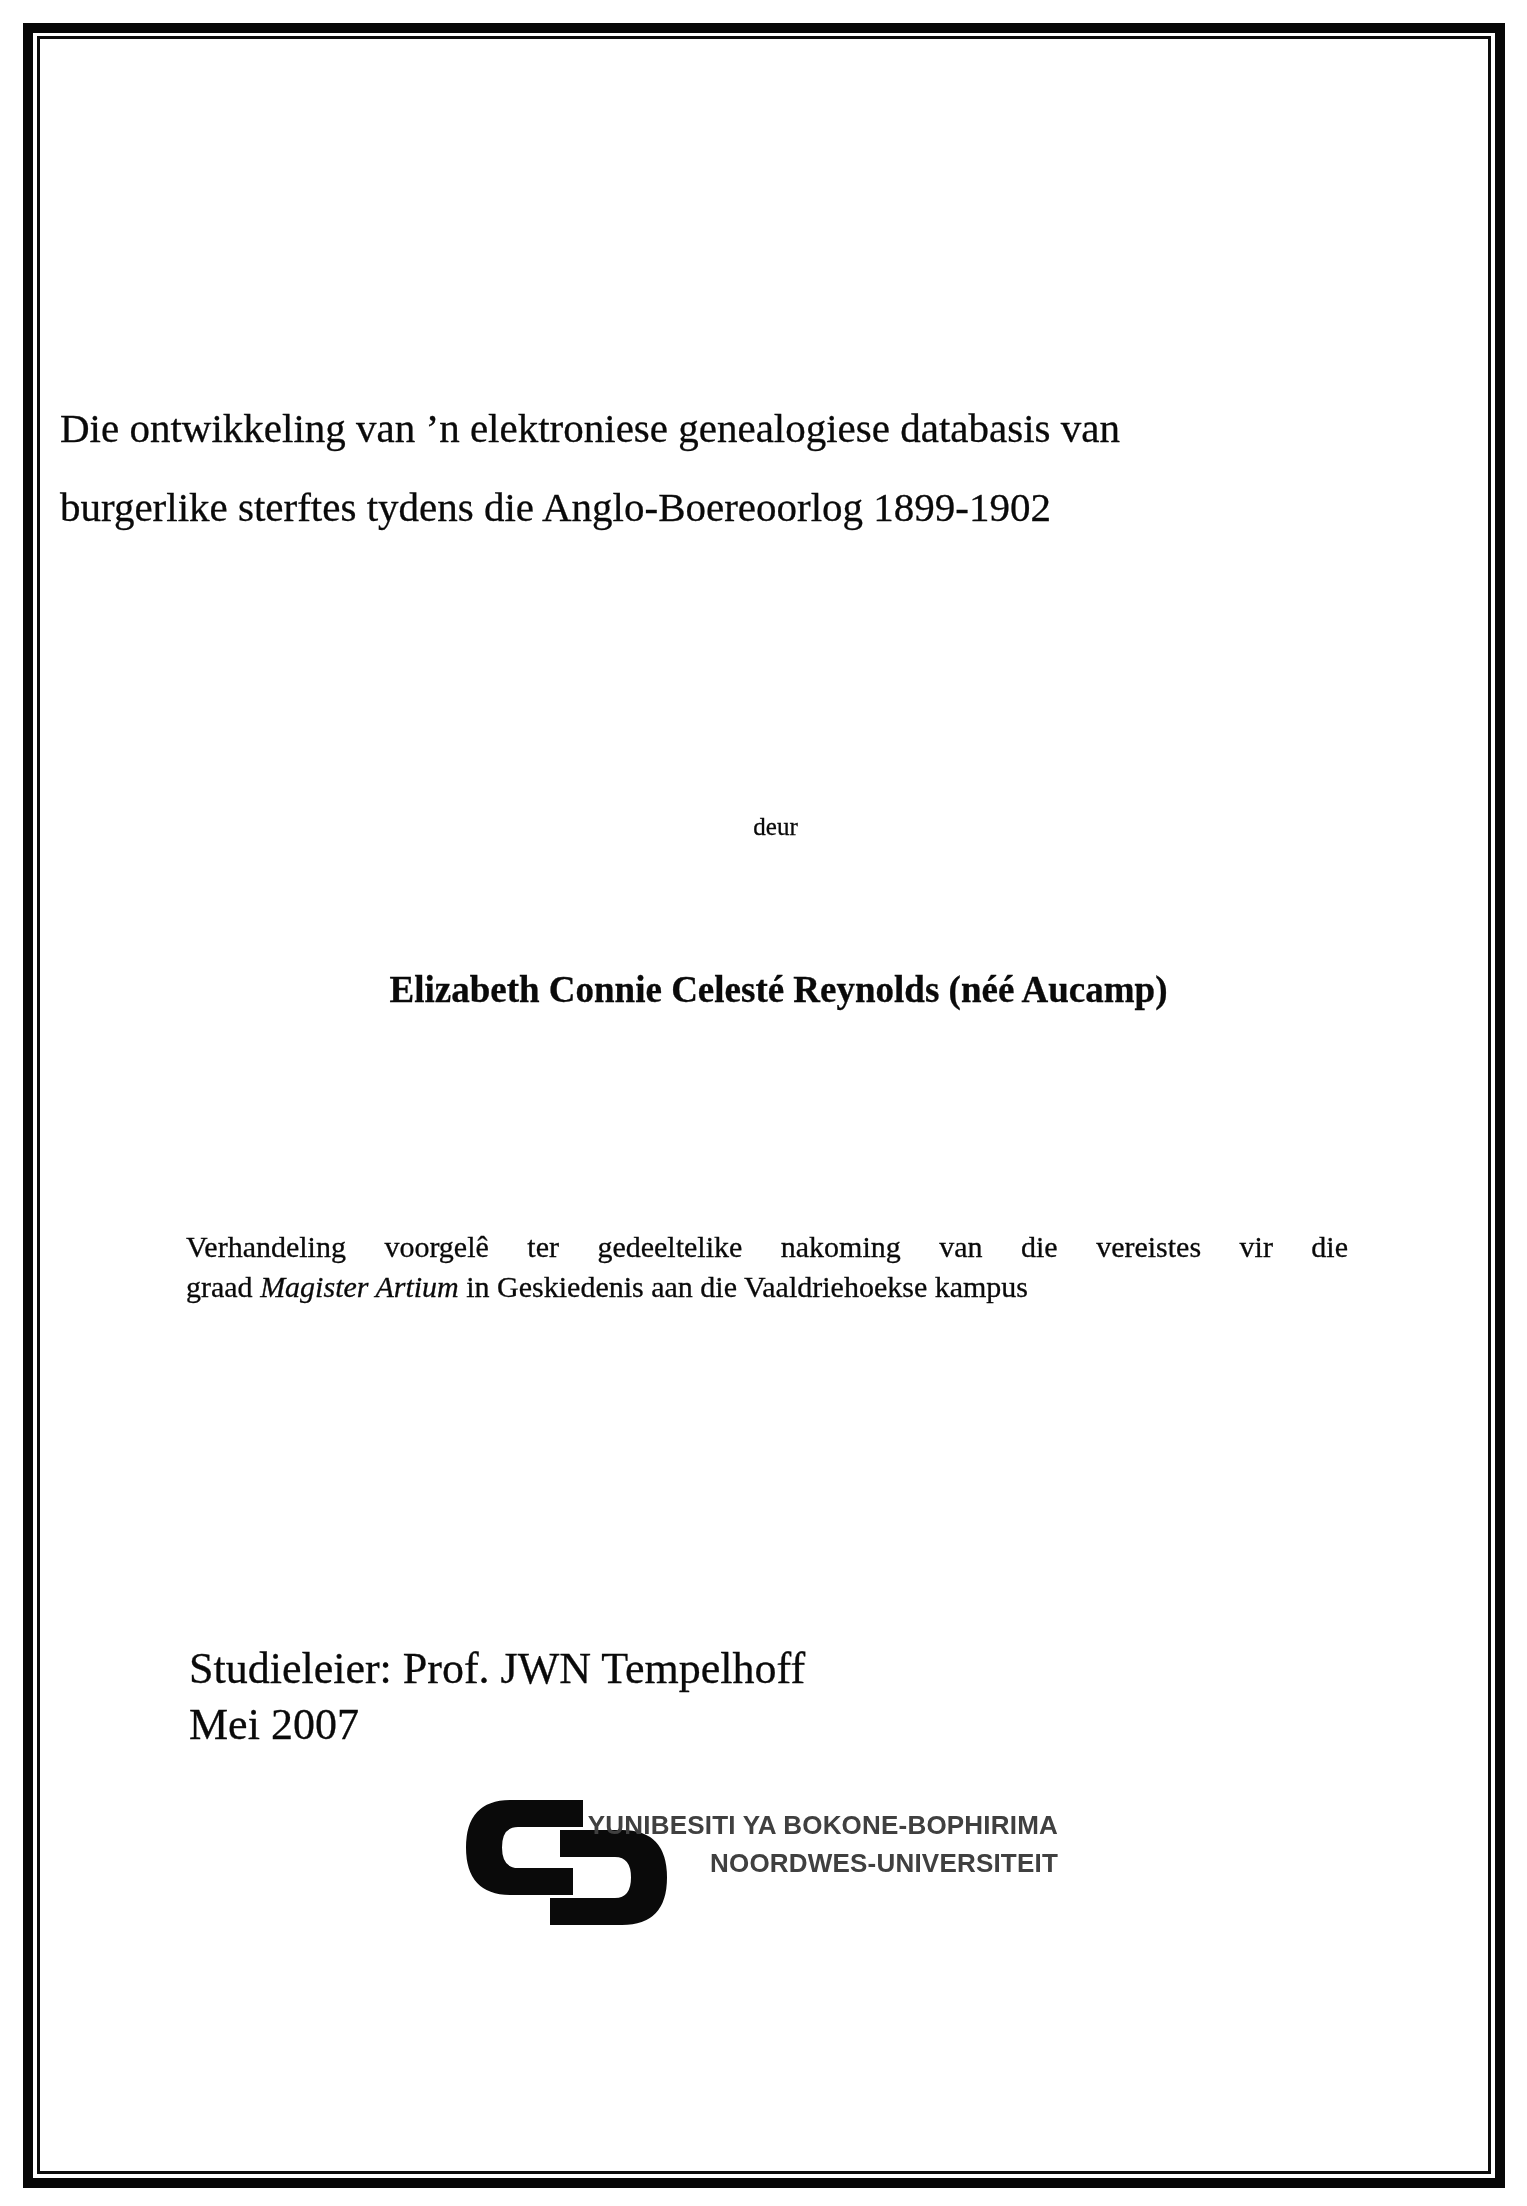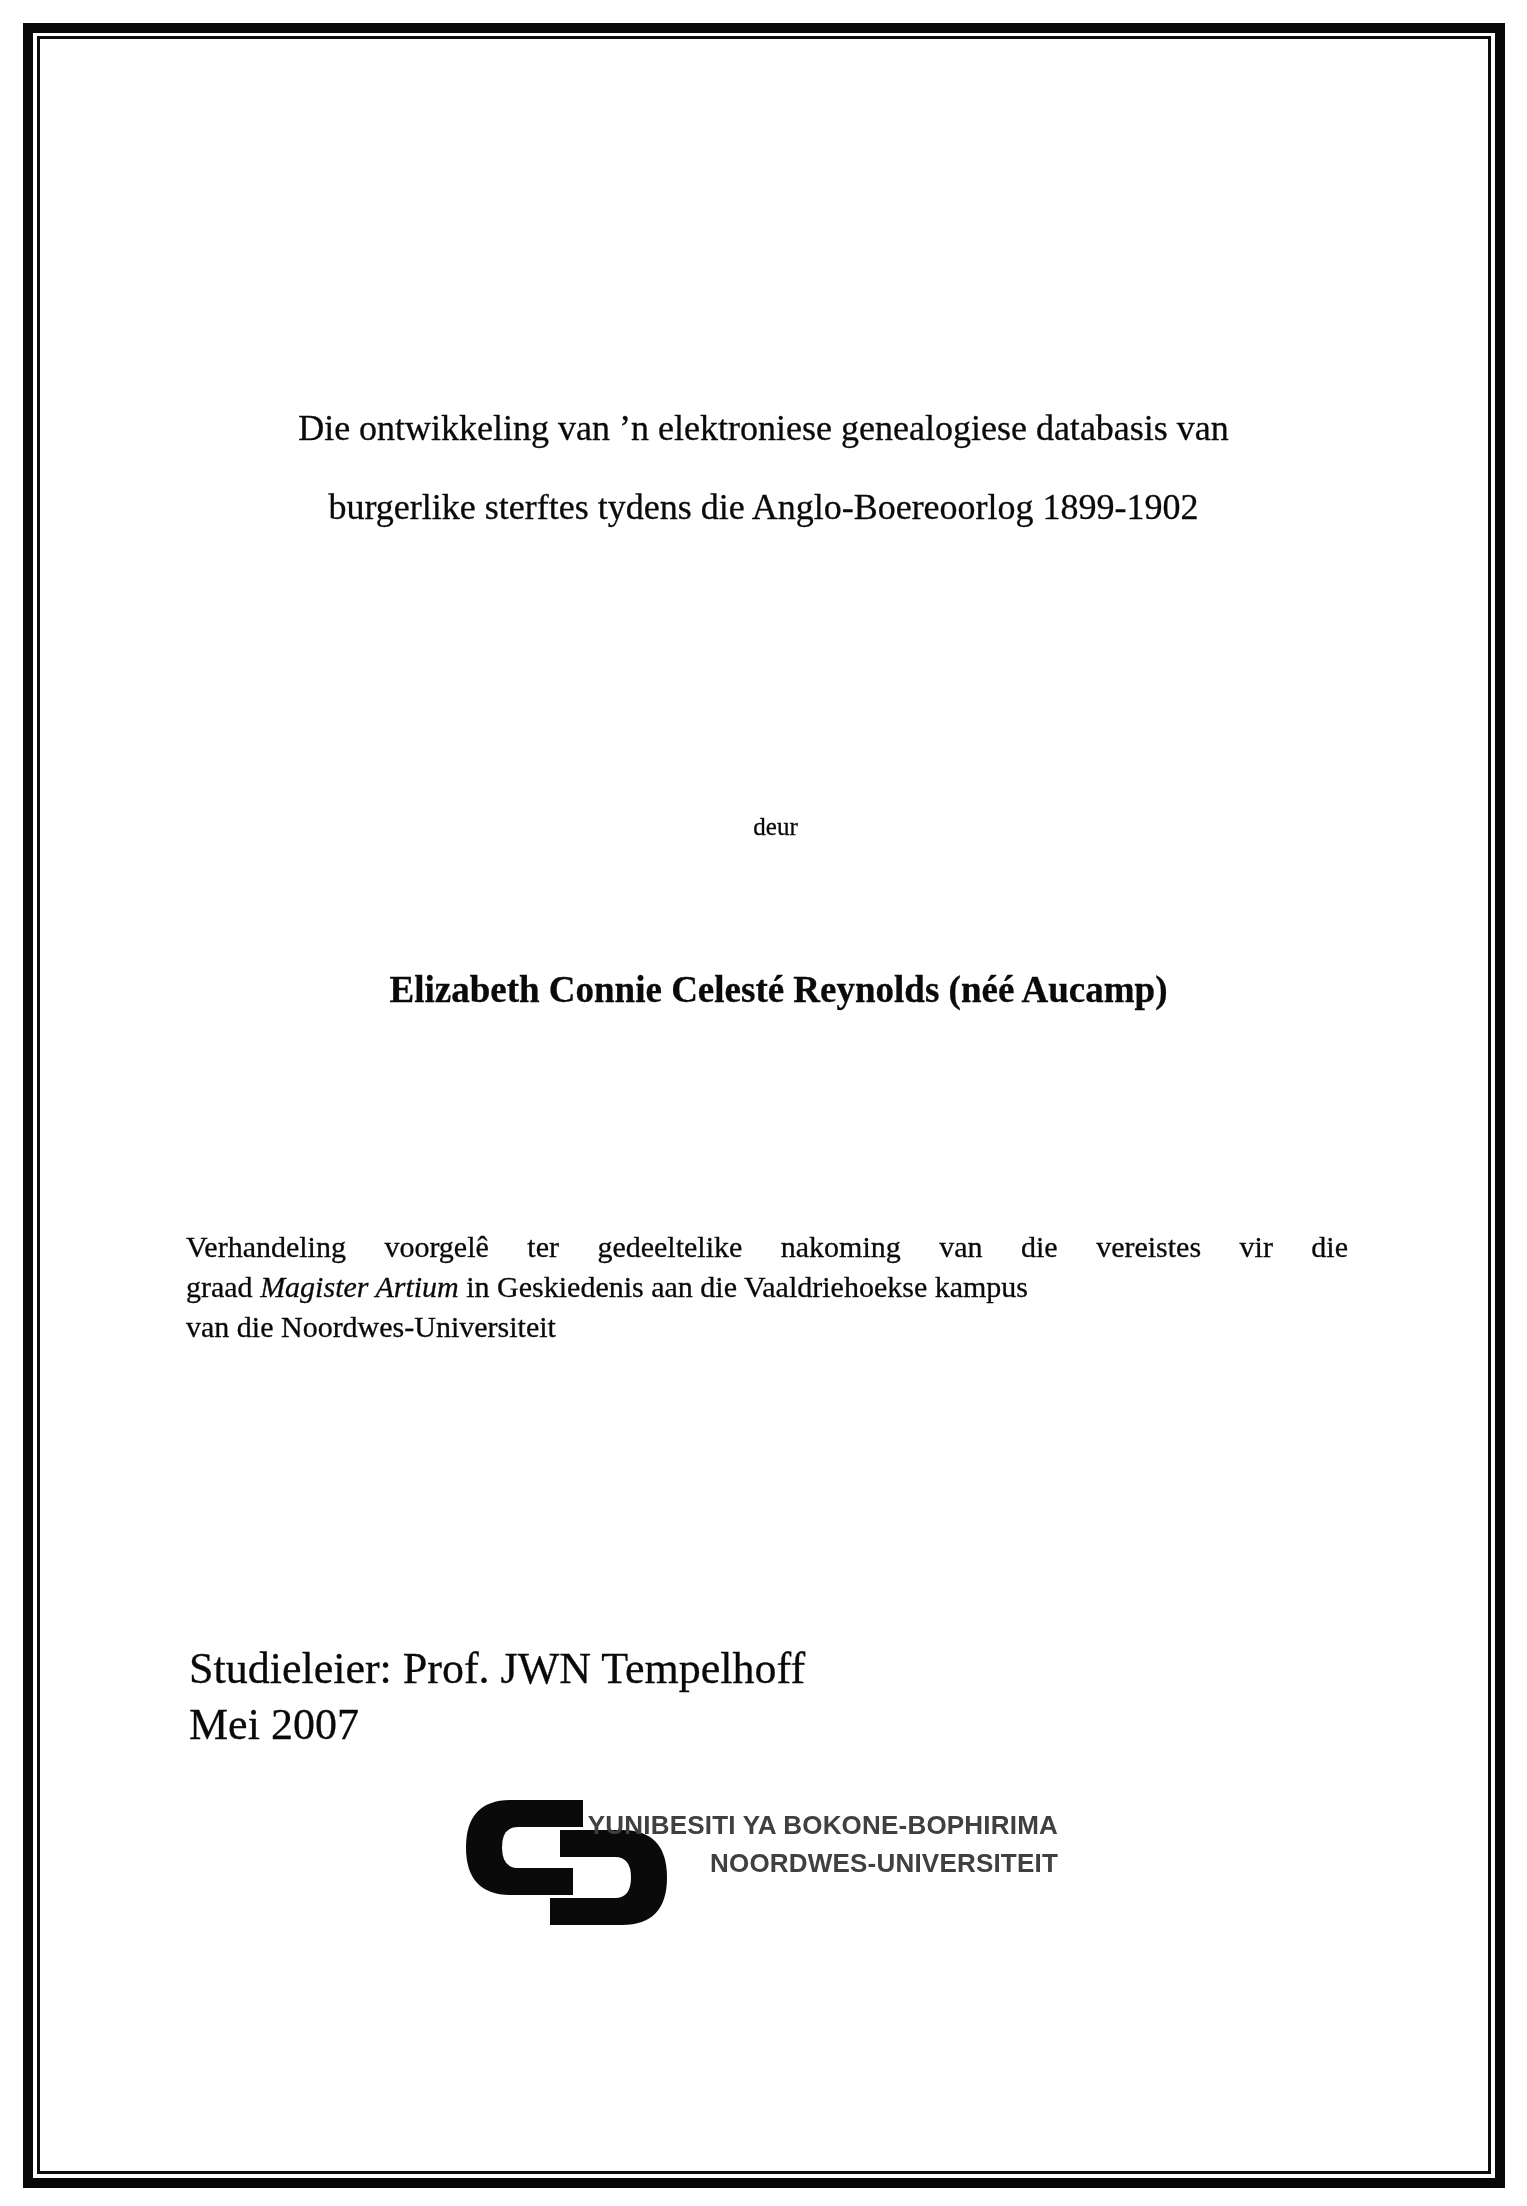--- a/index.html
+++ b/index.html
@@ -17,22 +17,22 @@
     border: 10px solid #070707;
   }
   .frame-inner {
     position: absolute;
     left: 37px; top: 36px; right: 36px; bottom: 32px;
     border: 3px solid #0d0d0d;
   }
   .txt { -webkit-text-stroke: 0.3px #0a0a0a; }
   .title {
     position: absolute; top: 389px; left: 60px; right: 60px;
-    text-align: center;
-    font-size: 36px; line-height: 79px;
+    text-align: left;
+    font-size: 41px; line-height: 79px;
   }
   .byline {
     position: absolute; top: 813px; left: 24px; right: 0;
     text-align: center; font-size: 25px;
   }
   .author {
     position: absolute; top: 968px; left: 30px; right: 0;
     text-align: center; font-size: 37px; font-weight: bold;
   }
   .statement {
@@ -69,21 +69,20 @@
     <div>burgerlike sterftes tydens die Anglo-Boereoorlog 1899-1902</div>
   </div>
 
   <div class="byline txt">deur</div>
 
   <div class="author txt">Elizabeth Connie Celesté Reynolds (néé Aucamp)</div>
 
   <div class="statement txt">
     <div class="just">Verhandeling voorgelê ter gedeeltelike nakoming van die vereistes vir die</div>
     <div><span>graad </span><span class="it">Magister Artium</span><span> in Geskiedenis aan die Vaaldriehoekse kampus</span></div>
-    <div>van die Noordwes-Universiteit</div>
   </div>
 
   <div class="supervisor txt">
     <div>Studieleier: Prof. JWN Tempelhoff</div>
     <div>Mei 2007</div>
   </div>
 
   <div class="logo-mark">
     <svg width="202" height="127" viewBox="0 0 202 127" xmlns="http://www.w3.org/2000/svg">
       <path d="M117,1 H45 Q0,1 0,48.5 Q0,96 45,96 H107 V69 H52 Q36,69 36,48.5 Q36,28 52,28 H117 Z" fill="#0a0a0a"></path>

